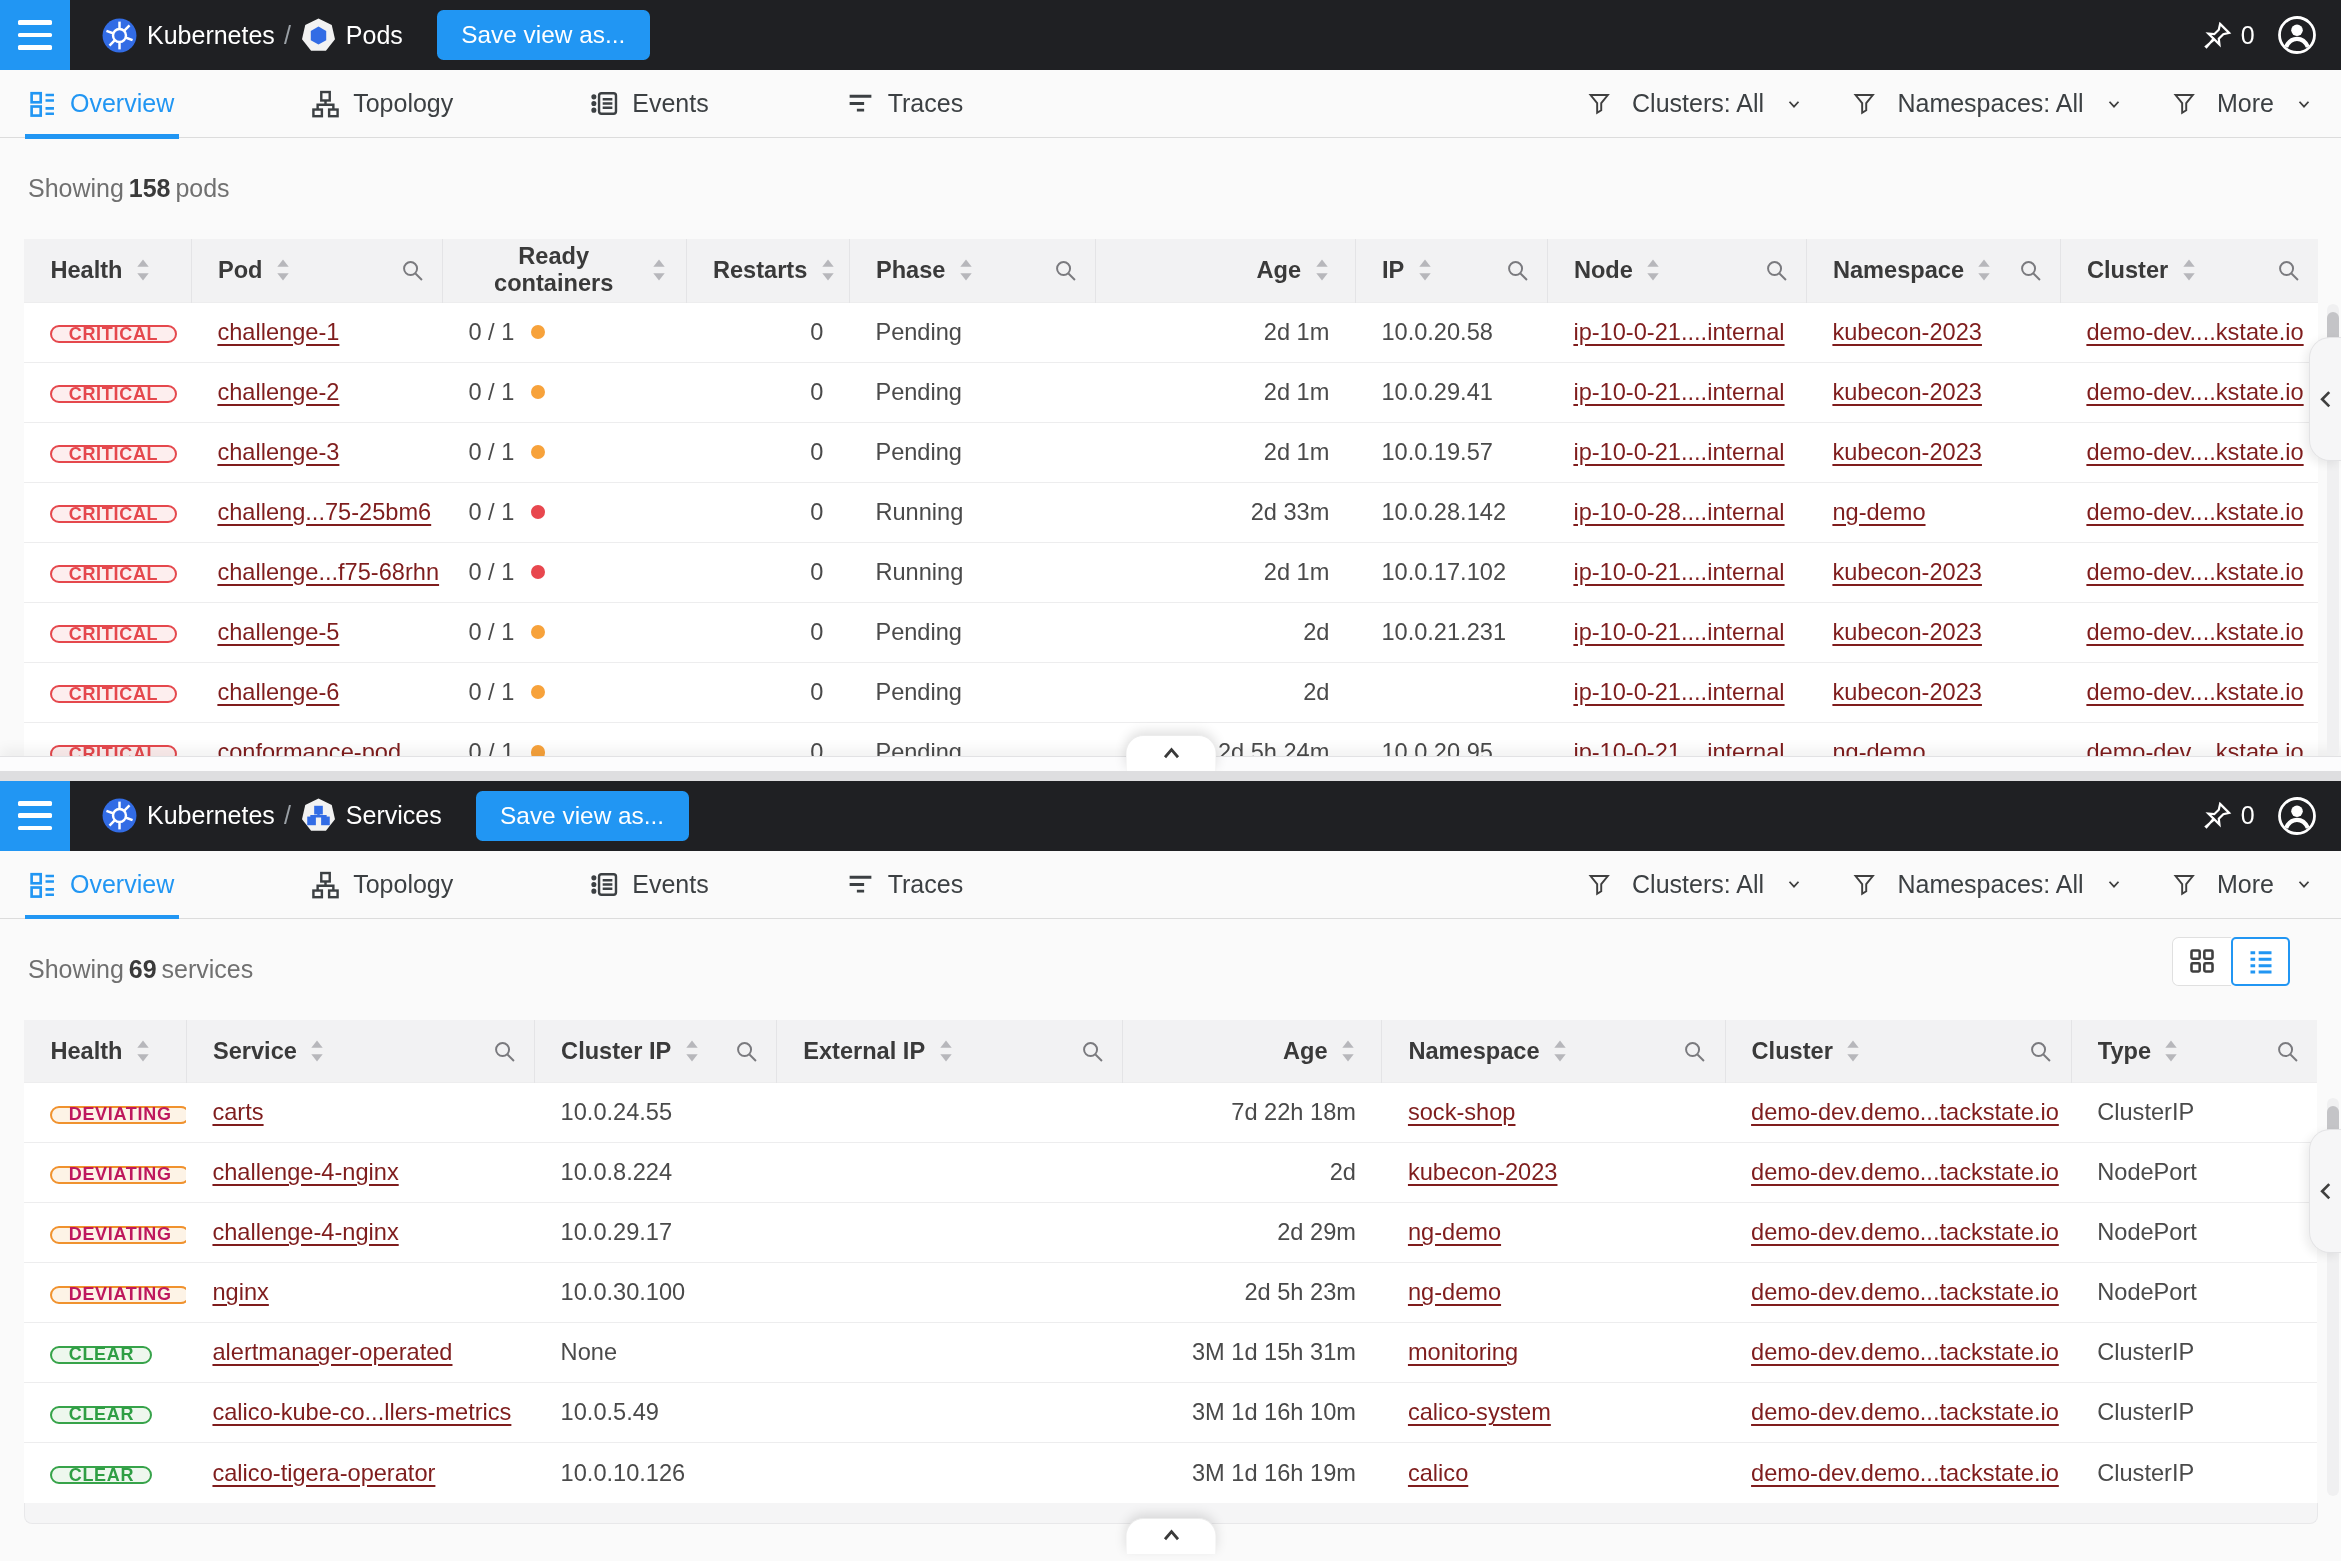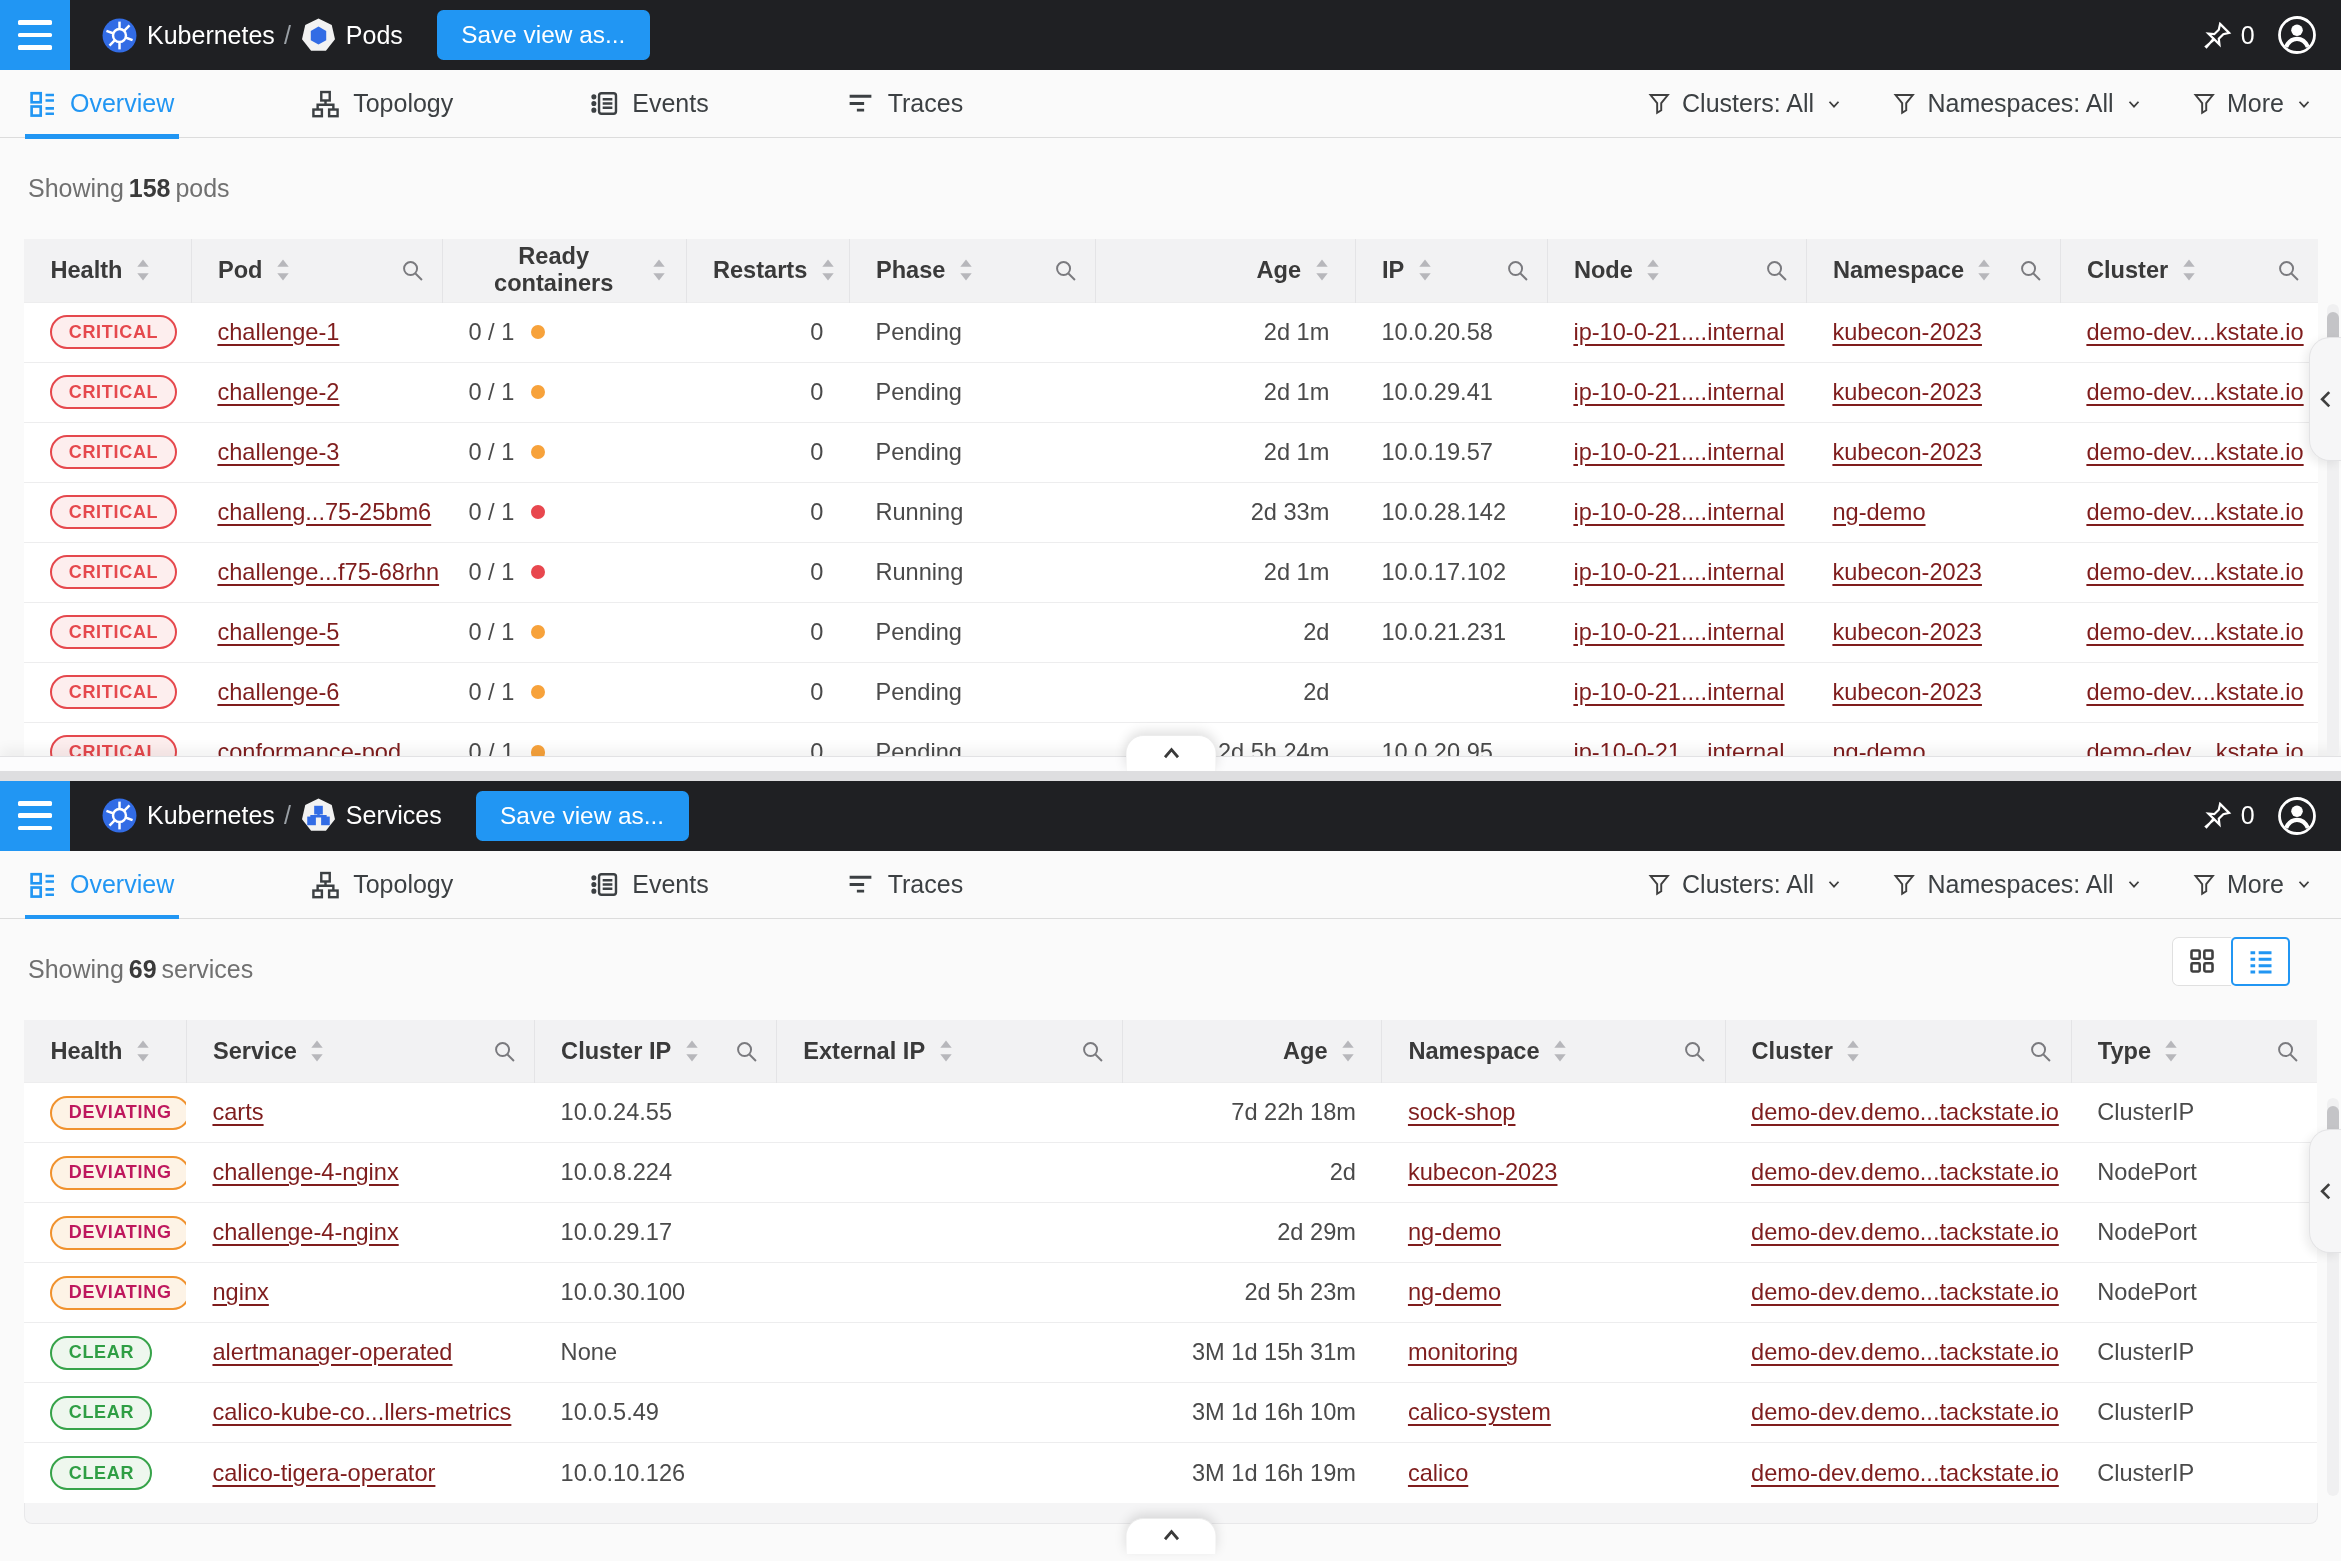--- a/index.html
+++ b/index.html
@@ -30,21 +30,21 @@
   
   .tabbar { height:68px; background:#fafafa; border-bottom:1.6px solid #dcdcdc;
     display:flex; align-items:stretch; padding-left:28px; position:relative; z-index:4; }
   .tabs { display:flex; }
   .tab { display:flex; align-items:center; gap:13px; margin-right:137px; font-size:25px;
     color:#3c4043; position:relative; cursor:pointer; white-space:nowrap; }
   .tab svg { width:29px; height:29px; flex:0 0 29px; }
   .tab.active { color:#2196f3; }
   .tab.active::after { content:""; position:absolute; left:-3.3px; right:-4.9px; bottom:-1.6px; height:4.9px; background:#2196f3; }
   .filters { margin-left:auto; display:flex; align-items:center; gap:49px; padding-right:29px; }
-  .filter { display:flex; align-items:center; gap:11px; font-size:25px; color:#3c4043; cursor:pointer; white-space:nowrap; }
+  .filter { display:flex; align-items:center; gap:21px; font-size:25px; color:#3c4043; cursor:pointer; white-space:nowrap; }
   .filter svg.funnel { width:24.4px; height:24.4px; }
   .filter svg.chev { width:18px; height:18px; }
 
   
   .showing { margin:36px 0 0 28px; font-size:25px; color:#707070; }
   .showing b { color:#3a3a3a; margin:0 4.9px; }
   .tablewrap { margin:36px 24.4px 0; }
   table { border-collapse:collapse; table-layout:fixed; width:2293px; background:#fff; }
   th { background:#f2f2f3; height:63px; padding:0; border-left:1.6px solid #e4e4e6; }
   th:first-child { border-left:none; }
@@ -53,21 +53,21 @@
   .hcell.right { justify-content:flex-end; padding-right:24.4px; }
   .hcell .search { margin-left:auto; flex:0 0 24.4px; }
   .hcell svg.sort { width:18px; height:26px; flex:0 0 18px; }
   .hcell svg.search { width:24.4px; height:24.4px; }
   td { height:60px; border-top:1.6px solid #ededee; padding:0 0 0 26px; font-size:23.6px;
     color:#4a4a4a; background:#fff; white-space:nowrap; overflow:hidden; }
   td.right { text-align:right; padding-right:26px; }
   .readywrap { display:flex; align-items:center; justify-content:flex-start; gap:16.3px; padding-right:23px; }
   .dot { width:14.6px; height:14.6px; border-radius:50%; flex:0 0 14.6px; }
   .cell-link { color:#7f1d1d; text-decoration:underline; text-underline-offset:4.1px; cursor:pointer;text-align:center; }
-  .badge { display:inline-flex; align-items:center; height:34px; padding:0 16.3px; border-radius:18px;
+  .badge { display:inline-flex; align-items:center; height:18px; padding:0 16.3px; border-radius:18px;
     border:2.4px solid; font-size:18px; font-weight:700; letter-spacing:0.7px; }
   .badge.crit  { color:#e5484d; border-color:#e5484d; background:#fdeeee; }
   .badge.dev   { color:#be185d; border-color:#f0922e; background:#fdf3e6; }
   .badge.clear { color:#2f9e44; border-color:#37a34a; background:#eef7ee;text-align:center; }
 
   
   .view-toggle { position:absolute; top:156px; right:52px; display:flex; z-index:6; }
   .toggle-btn { width:59px; height:49px; background:#fff; border:1.6px solid #e0e0e0; cursor:pointer;
     display:flex; align-items:center; justify-content:center; }
   .toggle-btn.grid { border-radius:6.5px 0 0 6.5px; border-right:none; }

